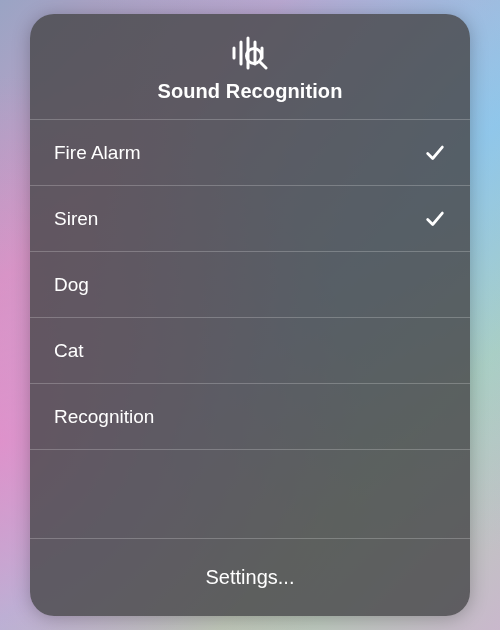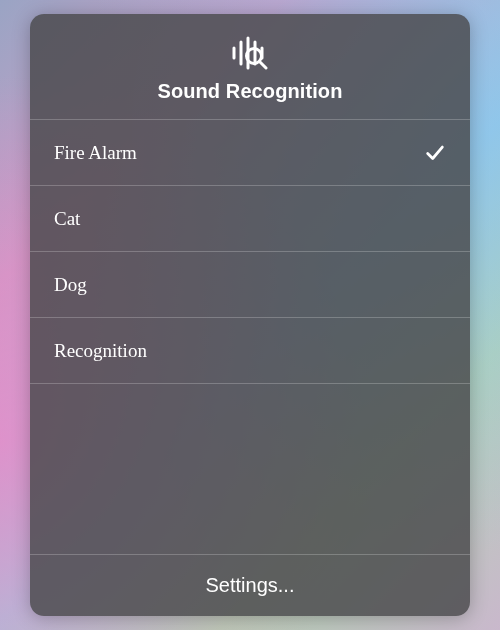--- a/index.html
+++ b/index.html
@@ -14,21 +14,21 @@
         linear-gradient(135deg, #9aa4c4 0%, #c7a0c6 25%, #a3c5d9 55%, #b6d0b6 75%, #c9b8cc 100%);
       overflow: hidden;
       position: relative;
     }
     .panel {
       position: absolute;
       left: 30px;
       right: 30px;
       top: 14px;
       bottom: 14px;
-      border-radius: 14px;
+      border-radius: 24px;
       background: rgba(72,72,74,.82);
       box-shadow: 0 2px 18px rgba(0,0,0,.25);
       color: #fff;
       display: flex;
       flex-direction: column;
       overflow: hidden;
     }
     .panel-header {
       display: flex;
       flex-direction: column;
@@ -40,21 +40,20 @@
     .panel-title {
       font-size: 20px;
       font-weight: 600;
       letter-spacing: .1px;
     }
 
     .sound-list {
       flex: 1 1 auto;
       overflow: hidden;          
       border-top: 1px solid rgba(255,255,255,.22);
-      font-family: Liberation Serif, serif;
     }
     .sound-row {
       display: flex;
       align-items: center;
       justify-content: space-between;
       padding: 0 24px;
       height: 66px;
       border-bottom: 1px solid rgba(255,255,255,.22);
       font-size: 19px;
       font-weight: 400;
@@ -62,21 +61,21 @@
     .sound-row .check {
       width: 28px;
       display: flex;
       justify-content: flex-end;
     }
     .sound-row .check svg { display: block; }
 
     .footer {
       flex: 0 0 auto;
       border-top: 1px solid rgba(255,255,255,.22);
-      height: 62px;
+      height: 78px;
       display: flex;
       align-items: center;
       justify-content: center;
     }
     .settings-btn {
       background: none;
       border: none;
       color: #fff;
       font-size: 20px;
       font-weight: 400;
@@ -111,25 +110,33 @@
 
   <div class="sound-row">
         <span>Fire Alarm</span>
         <span class="check">
           <svg width="22" height="22" viewBox="0 0 24 24" fill="none" stroke="#ffffff" stroke-width="3" stroke-linecap="round" stroke-linejoin="round">
             <polyline points="4 12.5 9.5 18 20 5.5"></polyline>
           </svg>
         </span>
       </div>
       <div class="sound-row">
-        <span>Cat</span>
+        <span>Siren</span>
+        <span class="check">
+          <svg width="22" height="22" viewBox="0 0 24 24" fill="none" stroke="#ffffff" stroke-width="3" stroke-linecap="round" stroke-linejoin="round">
+            <polyline points="4 12.5 9.5 18 20 5.5"></polyline>
+          </svg>
+        </span>
+      </div>
+      <div class="sound-row">
+        <span>Dog</span>
         <span class="check"></span>
       </div>
       <div class="sound-row">
-        <span>Dog</span>
+        <span>Cat</span>
         <span class="check"></span>
       </div>
       <div class="sound-row">
         <span>Recognition</span>
         <span class="check"></span>
       </div>
     </div>
 
   <div class="footer">
     <button class="settings-btn">Settings...</button>

